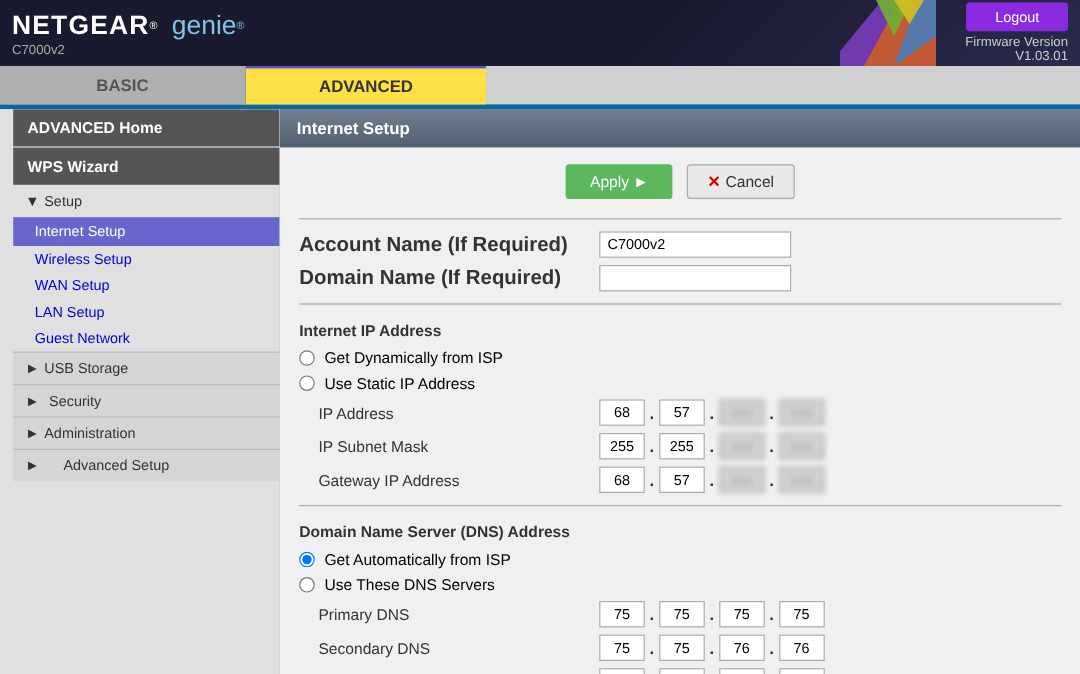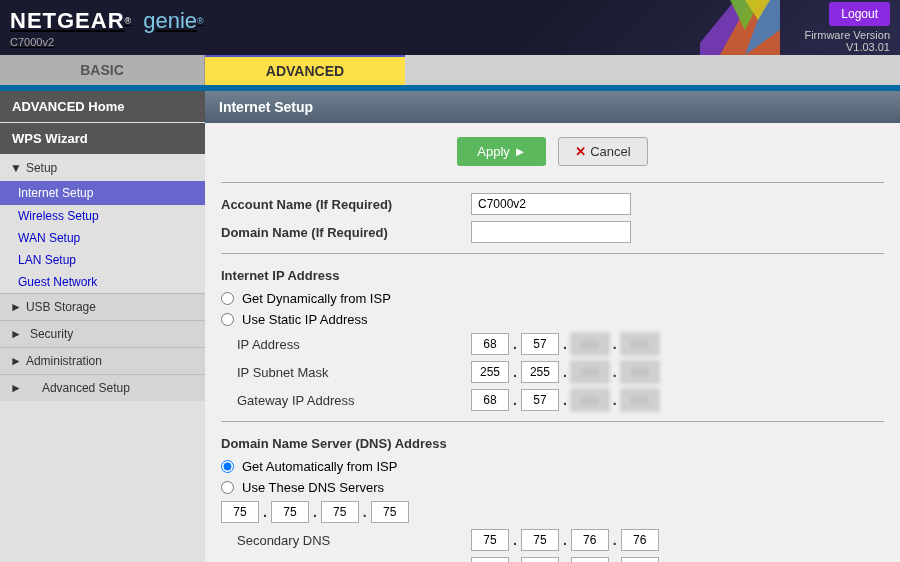--- a/index.html
+++ b/index.html
@@ -1,57 +1,57 @@
 <!DOCTYPE html>
 <html><head>
   <meta charset="utf-8">
   <style>
     * { box-sizing: border-box; margin: 0; padding: 0; }
     body { font-family: Arial, sans-serif; font-size: 13px; background: #c8c8c8; width: 900px; height: 562px; overflow: hidden; }
 
     
     #header { background: #1a1a2e; height: 55px; display: flex; align-items: center; justify-content: space-between; padding: 0 10px; background: linear-gradient(135deg, #1a1a2e 60%, #2a2a4e 100%); position: relative; }
-    #header-left { display: flex; flex-direction: column; text-decoration: underline; }
+    #header-left { display: flex; flex-direction: column; }
     #logo { display: flex; align-items: center; }
     #netgear-text { color: white; font-size: 22px; font-weight: bold; letter-spacing: 1px; }
     #genie-text { color: #7ec8e3; font-size: 22px; font-weight: normal; margin-left: 4px; }
     #model-text { color: #aaa; font-size: 11px; margin-top: 2px; }
     #header-right { text-align: right; }
-    #logout-btn { background: #8a2be2; color: white; border: none; padding: 5px 12px; cursor: pointer; font-size: 12px; border-radius: 3px; }
+    #logout-btn { background: #8a2be2; color: white; border: none; padding: 5px 24px; cursor: pointer; font-size: 12px; border-radius: 3px; }
     #firmware-info { color: #ccc; font-size: 11px; margin-top: 3px; }
     
     #header-decoration { position: absolute; right: 120px; top: 0; width: 80px; height: 55px; overflow: hidden; }
 
     
-    #tabs { display: flex; background: #d0d0d0; height: 36px; border-bottom: 6px solid #0369a1; }
+    #tabs { display: flex; background: #d0d0d0; height: 36px; border-bottom: 4px solid #0369a1; }
     #tab-basic { flex: 0 0 205px; background: #b0b0b0; display: flex; align-items: center; justify-content: center; color: #555; font-size: 14px; font-weight: bold; cursor: pointer; border-right: 1px solid #999; }
     #tab-advanced { flex: 0 0 200px; background: #fde047; display: flex; align-items: center; justify-content: center; color: #333; font-size: 14px; font-weight: bold; cursor: pointer; border-top: 2px solid #5555cc; }
 
     
     #main { display: flex; height: calc(562px - 55px - 36px); }
 
     
-    #sidebar { width: 205px; background: #e0e0e0; flex-shrink: 0; overflow-y: auto; }
+    #sidebar { width: 233px; background: #e0e0e0; flex-shrink: 0; overflow-y: auto; padding-left: 11px; }
     .sidebar-dark-item { background: #555; color: white; padding: 8px 12px; font-size: 13px; font-weight: bold; cursor: pointer; margin-bottom: 1px; }
     .sidebar-section-header { display: flex; align-items: center; gap: 4px; color: #333; font-size: 12px; padding: 6px 10px; cursor: pointer; }
     .sidebar-active { background: #6666cc; color: white; padding: 5px 12px 5px 18px; font-size: 12px; cursor: pointer; display: block; }
     .sidebar-link { padding: 4px 12px 4px 18px; font-size: 12px; cursor: pointer; display: block; color: #0000cc; }
     .sidebar-collapse { background: #d5d5d5; padding: 6px 10px; font-size: 12px; color: #333; cursor: pointer; border-top: 1px solid #bbb; display: flex; align-items: center; gap: 4px; }
 
     
     #content { flex: 1; background: #f0f0f0; overflow-y: auto; padding: 0; }
     #page-header { background: linear-gradient(to bottom, #7080a0, #5060808); background: #607090; color: white; padding: 8px 14px; font-size: 14px; font-weight: bold; }
     #content-inner { padding: 14px 16px; }
     .apply-bar { display: flex; justify-content: center; gap: 12px; margin-bottom: 16px; }
     .apply-btn { background: #5cb85c; color: white; border: none; padding: 6px 20px; font-size: 13px; cursor: pointer; border-radius: 3px; display: flex; align-items: center; gap: 4px; }
     .cancel-btn { background: #e8e8e8; color: #333; border: 1px solid #aaa; padding: 6px 16px; font-size: 13px; cursor: pointer; border-radius: 3px; display: flex; align-items: center; gap: 4px; }
     .cancel-btn span.x-icon { color: #c00; font-weight: bold; }
 
     .form-row { display: flex; align-items: center; margin-bottom: 6px; }
-    .form-label { width: 250px; font-size: 13px; color: #333; }
+    .form-label { width: 250px; font-size: 17px; color: #333; }
     .form-input { border: 1px solid #aaa; padding: 3px 6px; font-size: 12px; width: 160px; background: white; }
     .form-input-small { border: 1px solid #aaa; padding: 3px 4px; font-size: 12px; width: 38px; text-align: center; background: white; }
     .form-input-blurred { background: #d0d0d0; color: #aaa; filter: blur(2px); }
 
     .section-title { font-size: 13px; font-weight: bold; color: #333; margin: 14px 0 8px 0; border-bottom: none; }
     .divider { border: none; border-top: 1px solid #aaa; margin: 10px 0; }
 
     .radio-row { display: flex; align-items: center; gap: 8px; margin-bottom: 6px; }
     .radio-row input[type=radio] { cursor: pointer; }
 
@@ -220,20 +220,21 @@
       <div class="radio-row">
         <input type="radio" name="dns-type" checked="" style="">
         <label>Get Automatically from ISP</label>
       </div>
       <div class="radio-row">
         <input type="radio" name="dns-type" style="">
         <label>Use These DNS Servers</label>
       </div>
 
       <div class="ip-row">
+        <div class="ip-label">Primary DNS</div>
         <div class="ip-fields">
           <input type="text" class="form-input-small" value="75" style="">
           <span class="dot">.</span>
           <input type="text" class="form-input-small" value="75" style="">
           <span class="dot">.</span>
           <input type="text" class="form-input-small" value="75" style="">
           <span class="dot">.</span>
           <input type="text" class="form-input-small" value="75" style="">
         </div>
       </div>

